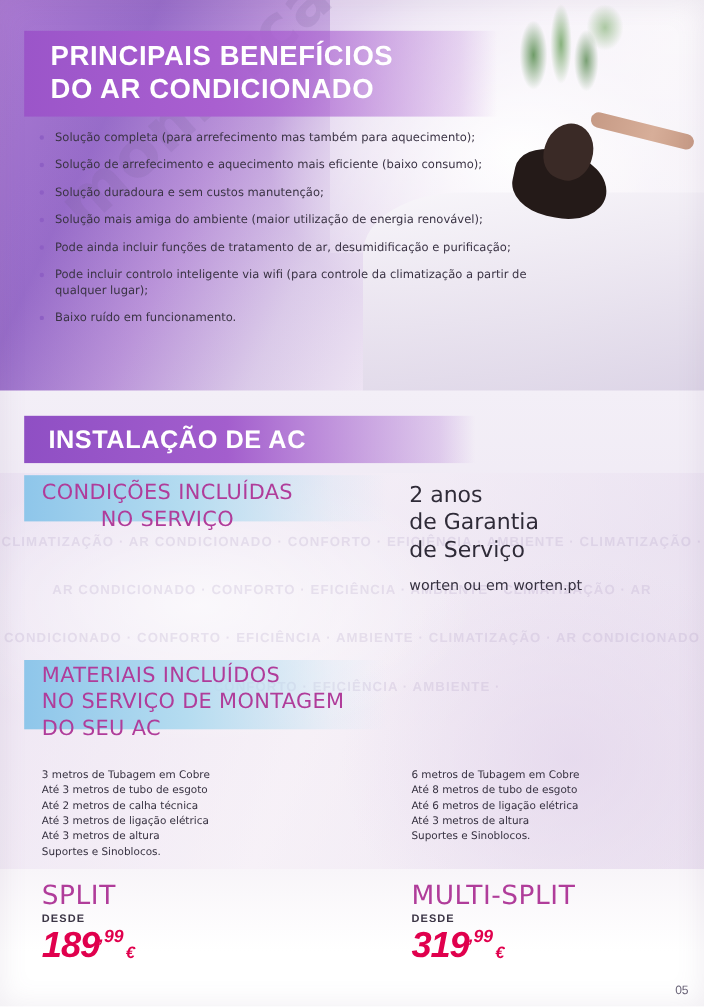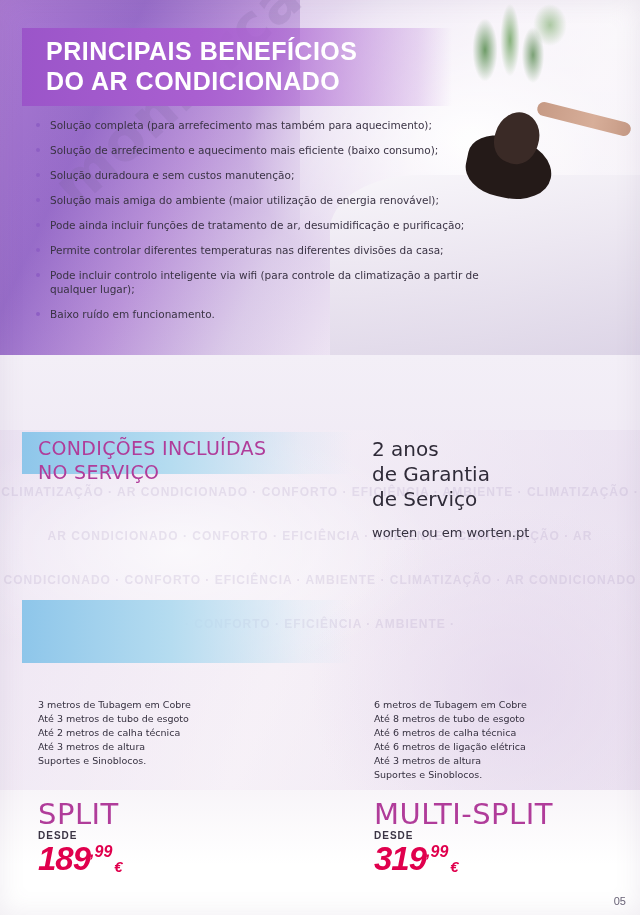--- a/index.html
+++ b/index.html
@@ -182,20 +182,21 @@
   .bar-blue-2 { left: 22px; top: 600px; width: 330px; height: 63px; }
 
   .h-cond {
     position: absolute;
     left: 38px; top: 436px;
     font-family: "DejaVu Sans", sans-serif;
     font-size: 19px;
     line-height: 24px;
     color: #b03c9a;
     letter-spacing: 0.3px;
+    text-align: center;
   }
   .h-mat {
     position: absolute;
     left: 38px; top: 602px;
     font-family: "DejaVu Sans", sans-serif;
     font-size: 19px;
     line-height: 24px;
     color: #b03c9a;
     letter-spacing: 0.3px;
   }
@@ -237,21 +238,21 @@
     color: #35303f;
   }
   .mat-col-left { left: 38px; top: 698px; width: 290px; }
   .mat-col-right { left: 374px; top: 698px; width: 250px; }
 
   .price-block { position: absolute; }
   .price-left { left: 38px; top: 800px; }
   .price-right { left: 374px; top: 800px; }
   .price-title {
     font-family: "DejaVu Sans", sans-serif;
-    font-size: 29px;
+    font-size: 24px;
     line-height: 28px;
     color: #b03c9a;
     letter-spacing: 0.5px;
   }
   .price-desde {
     font-family: "Liberation Sans", sans-serif;
     font-size: 10px;
     font-weight: bold;
     letter-spacing: 1px;
     color: #3b3545;
@@ -343,53 +344,60 @@
     <div class="l1">PRINCIPAIS BENEFÍCIOS</div>
     <div class="l2">DO AR CONDICIONADO</div>
   </div>
 
   <div class="bullets">
     <div class="bullet"><span class="dot"></span><span>Solução completa (para arrefecimento mas também para aquecimento);</span></div>
     <div class="bullet"><span class="dot"></span><span>Solução de arrefecimento e aquecimento mais eficiente (baixo consumo);</span></div>
     <div class="bullet"><span class="dot"></span><span>Solução duradoura e sem custos manutenção;</span></div>
     <div class="bullet"><span class="dot"></span><span>Solução mais amiga do ambiente (maior utilização de energia renovável);</span></div>
     <div class="bullet"><span class="dot"></span><span>Pode ainda incluir funções de tratamento de ar, desumidificação e purificação;</span></div>
-    <div class="bullet"><span class="dot"></span><span>Permite controlar diferentes temperaturas nas diferentes divisões da casa;</span></div>
     <div class="bullet"><span class="dot"></span><span>Pode incluir controlo inteligente via wifi (para controle da climatização a partir de qualquer lugar);</span></div>
     <div class="bullet"><span class="dot"></span><span>Baixo ruído em funcionamento.</span></div>
   </div>
 
+  <div class="hdr-install">
+    <div class="l1">INSTALAÇÃO DE AC</div>
+  </div>
 
   <div class="bar-blue bar-blue-1"></div>
   <div class="h-cond">
     <div>CONDIÇÕES INCLUÍDAS</div>
     <div>NO SERVIÇO</div>
   </div>
 
   <div class="warranty">
     <div class="w-l">2 anos</div>
     <div class="w-l">de Garantia</div>
     <div class="w-l">de Serviço</div>
     <div class="w-sub" style="margin-top:12px">worten ou em worten.pt</div>
   </div>
 
   <div class="bar-blue bar-blue-2"></div>
+  <div class="h-mat">
+    <div>MATERIAIS INCLUÍDOS</div>
+    <div>NO SERVIÇO DE MONTAGEM</div>
+    <div>DO SEU AC</div>
+  </div>
 
   <div class="mat-col mat-col-left">
     <div>3 metros de Tubagem em Cobre</div>
     <div>Até 3 metros de tubo de esgoto</div>
     <div>Até 2 metros de calha técnica</div>
+    <div>Até 3 metros de ligação elétrica</div>
     <div>Até 3 metros de altura</div>
     <div>Suportes e Sinoblocos.</div>
   </div>
 
   <div class="mat-col mat-col-right">
     <div>6 metros de Tubagem em Cobre</div>
     <div>Até 8 metros de tubo de esgoto</div>
-    <div>Até 6 metros de calha técnica</div>
     <div>Até 6 metros de ligação elétrica</div>
     <div>Até 3 metros de altura</div>
     <div>Suportes e Sinoblocos.</div>
   </div>
 
   <div class="price-block price-left">
     <div class="price-title">SPLIT</div>
     <div class="price-desde">DESDE</div>
     <div class="price-row">
       <span class="price-int">189</span>

